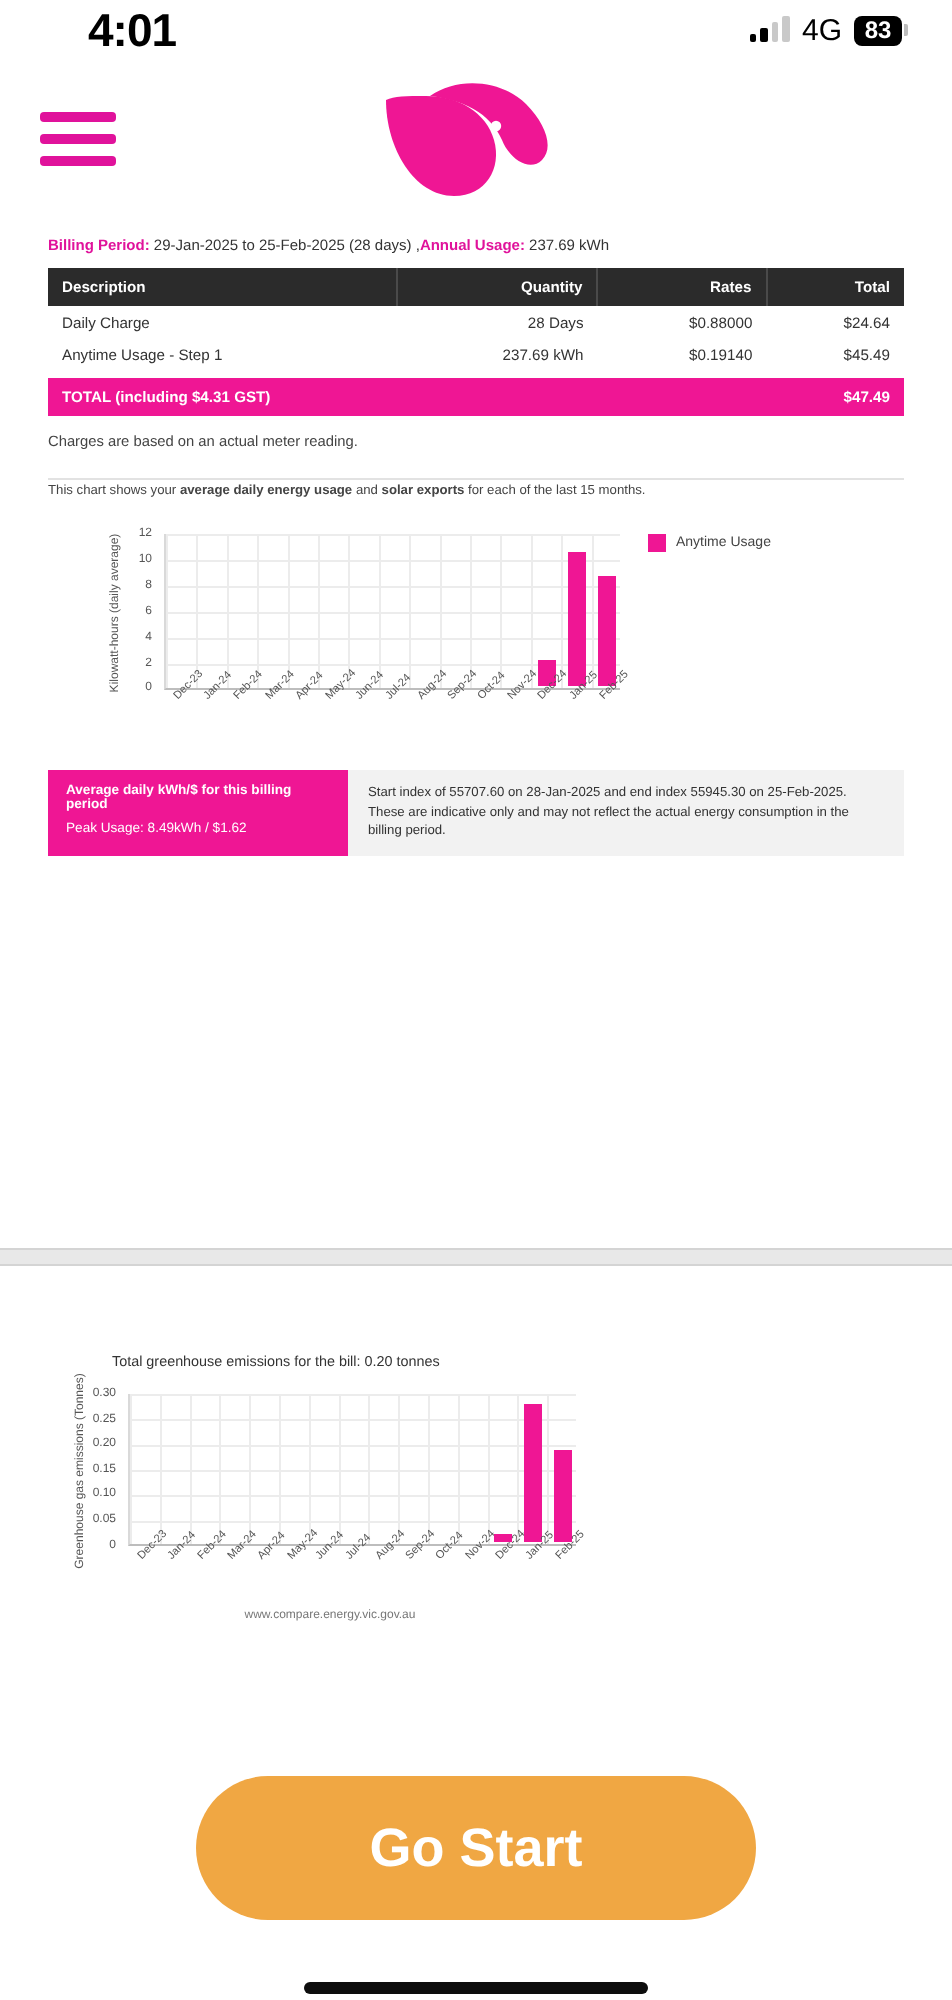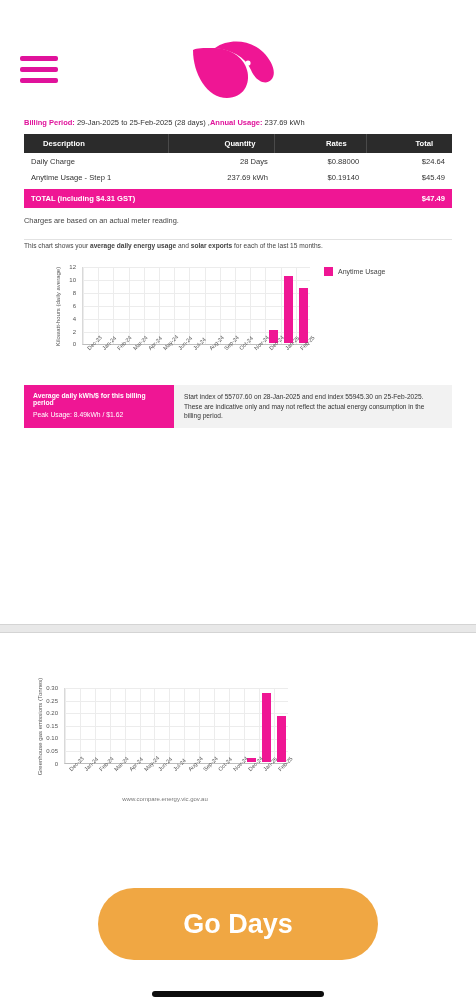--- a/index.html
+++ b/index.html
@@ -44,21 +44,21 @@
   
   .content { position:absolute; top:118px; left:0; width:476px; }
   .pad { padding: 0 24px; }
 
   .billing-line { font-size:7.5px; color:#333; margin-bottom:6px; line-height:10px; }
   .billing-line b { color:#e0129b; }
 
   table.bill { width:100%; border-collapse:collapse; font-size:7.6px; }
   table.bill thead th {
     background:#2b2b2b; color:#fff; font-weight:bold; font-size:7.6px;
-    padding:5px 19px; text-align:right; border-right:1px solid #4a4a4a;
+    padding:5px 7px; text-align:right; border-right:1px solid #4a4a4a;
   }
   table.bill thead th:first-child { text-align:left; border-right:1px solid #4a4a4a; }
   table.bill thead th:last-child { border-right:none; }
   table.bill tbody td { padding:3.5px 7px; color:#333; text-align:right;margin-top:28px; }
   table.bill tbody td:first-child { text-align:left; }
   .total-row {
     background:#ef1694; color:#fff; font-weight:bold; font-size:7.6px;
     display:flex; justify-content:space-between; padding:5px 7px; margin-top:4px;
   }
   .note-bold { font-size:7.6px; font-weight:bold; color:#222; margin-top:10px; }
@@ -143,20 +143,36 @@
   .home-indicator {
     position:absolute; left:152px; top:991px; width:172px; height:6px;
     background:#0d0d0d; border-radius:3px;
   }
 </style>
 </head>
 <body>
 
 <div class="phone">
 
+  <div class="statusbar">
+    <div class="status-time">4:01</div>
+    <div class="status-right">
+      <div class="sig">
+          <i></i>
+          <i></i>
+          <i></i>
+          <i></i>
+        </div>
+      <div class="net">4G</div>
+      <div class="batt">
+        <div class="batt-body">83</div>
+        <div class="batt-tip"></div>
+      </div>
+    </div>
+  </div>
 
   <div class="header">
     <div class="hamburger">
       <span></span>
         <span></span>
         <span></span>
     </div>
     <svg class="logo" viewBox="0 0 110 76">
       <path d="M8 14 C8 38 22 62 42 62 C58 62 66 48 62 34 C58 20 44 12 28 12 C18 12 12 12 8 14 Z" fill="#ef1694"></path>
       <path d="M30 12 C44 2 66 4 78 16 C88 26 92 38 86 44 C80 50 70 44 66 34 C60 20 46 14 30 12 Z" fill="#ef1694"></path>
@@ -277,20 +293,21 @@
           <div class="t2">Peak Usage: 8.49kWh / $1.62</div>
         </div>
         <div class="band-right">Start index of 55707.60 on 28-Jan-2025 and end index 55945.30 on 25-Feb-2025. These are indicative only and may not reflect the actual energy consumption in the billing period.</div>
       </div>
     </div>
   </div>
 
   <div class="section-break"></div>
 
   <div class="emis">
+    <div class="emis-title">Total greenhouse emissions for the bill: 0.20 tonnes</div>
     <div class="emis-chart">
       <div class="ylabel" style="left:6px; top:4px; width:70px; height:76px;">
         <span>Greenhouse gas emissions (Tonnes)</span>
       </div>
       <div id="emis-yticks">
           <div class="ytick" style="left: 34px; top: 1px;">0.30</div>
           <div class="ytick" style="left: 34px; top: 13.6px;">0.25</div>
           <div class="ytick" style="left: 34px; top: 26.2px;">0.20</div>
           <div class="ytick" style="left: 34px; top: 38.8px;">0.15</div>
           <div class="ytick" style="left: 34px; top: 51.4px;">0.10</div>
@@ -336,15 +353,15 @@
           <div class="xtick" style="left: 153px; top: 0px;">Oct-24</div>
           <div class="xtick" style="left: 167.9px; top: 0px;">Nov-24</div>
           <div class="xtick" style="left: 182.8px; top: 0px;">Dec-24</div>
           <div class="xtick" style="left: 197.7px; top: 0px;">Jan-25</div>
           <div class="xtick" style="left: 212.6px; top: 0px;">Feb-25</div>
         </div>
       <div class="url">www.compare.energy.vic.gov.au</div>
     </div>
   </div>
 
-  <button class="goback">Go Days</button>
+  <button class="goback">Go Start</button>
   <div class="home-indicator"></div>
 </div>
 
 </body></html>

